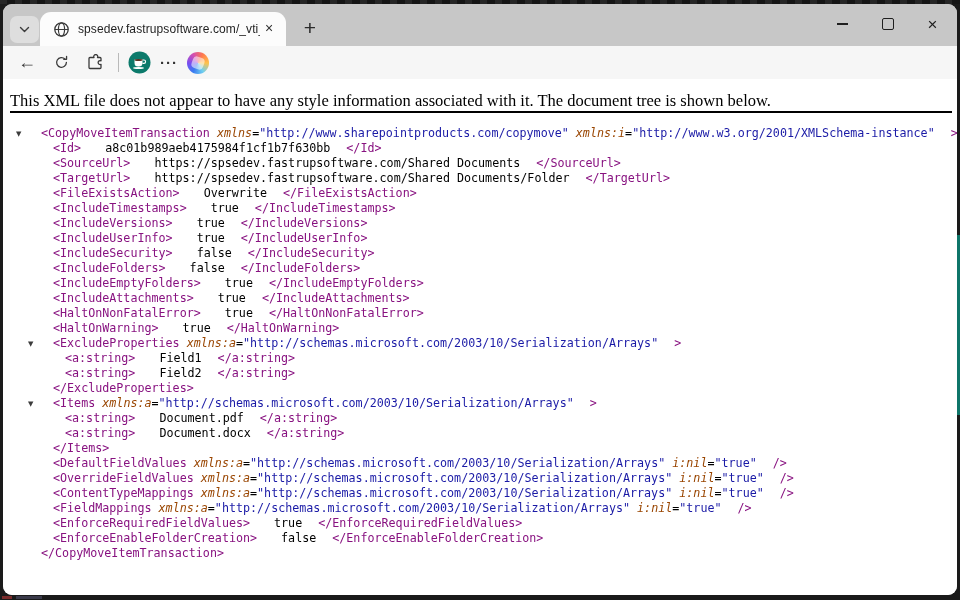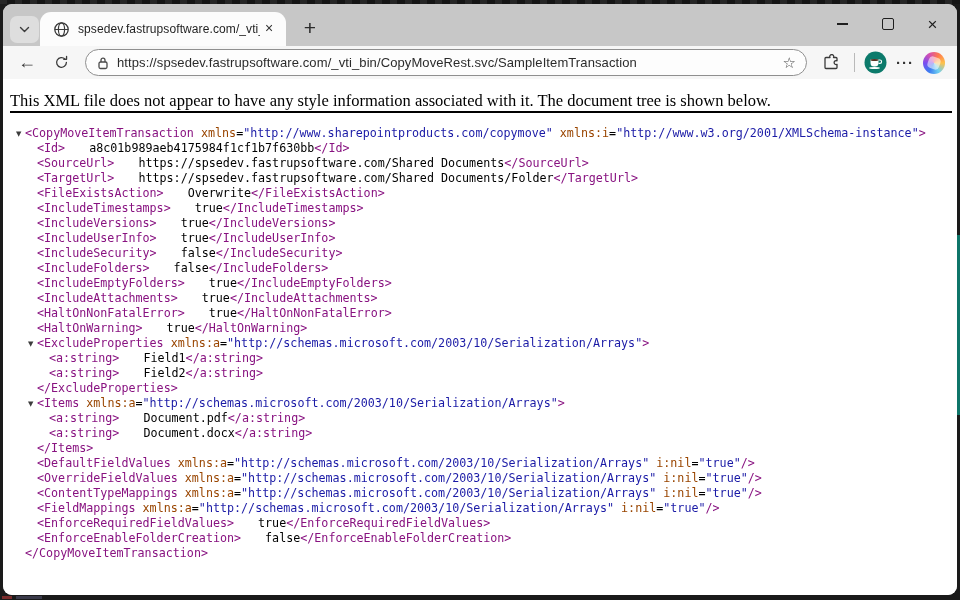--- a/index.html
+++ b/index.html
@@ -57,22 +57,22 @@
 
   
   .content{position:absolute;left:0;top:75px;right:0;bottom:0;background:#ffffff;overflow:hidden;}
   .xml-header{margin:12px 5px 0 7px;padding-bottom:0;border-bottom:2.5px solid #000;}
   .xml-message{font-family:"Liberation Serif",serif;font-size:16.5px;color:#000;}
   .xml-tree{margin-top:13px;font-family:"DejaVu Sans Mono","Liberation Mono",monospace;
     font-size:11.7px;line-height:15px;white-space:pre;}
   .xml-line{height:15px;}
   .arrow{display:inline-block;width:9px;margin-left:-9px;font-size:7px;color:#3c3c3c;
     vertical-align:1.5px;font-family:"DejaVu Sans",sans-serif;cursor:pointer;}
-  .t-tag{color:var(--c-tag,#881280);}
-  .t-attr{color:var(--c-attr,#994500);}
+  .t-tag{color:var(--c-tag,#881280);margin-left:16px;}
+  .t-attr{color:var(--c-attr,#994500);font-style:italic;}
   .t-val{color:var(--c-val,#1a1aa6);}
   .t-txt{color:var(--c-txt,#000);margin-left:24px;}
   .t-punct{color:#000;}
 </style>
 </head>
 <body>
 
 <div class="backdrop">
   <div class="backdrop-top"></div>
   <div class="backdrop-right-accent"></div>
@@ -120,30 +120,20 @@
         <span class="back-glyph">←</span>
       </button>
     <button class="nav-btn">
       <span style="display:flex;">
         <svg width="15" height="15" viewBox="0 0 16 16">
           <path d="M13.2 8a5.2 5.2 0 1 1-1.5-3.7" fill="none" stroke="#3c3c3c" stroke-width="1.4" stroke-linecap="round"></path>
           <polyline points="13.4,1.6 13.4,4.6 10.4,4.6" fill="none" stroke="#3c3c3c" stroke-width="1.4" stroke-linecap="round" stroke-linejoin="round"></polyline>
         </svg>
       </span>
     </button>
-    <div class="url-bar">
-      <span style="display:flex;">
-        <svg width="12" height="14" viewBox="0 0 12 14">
-          <rect x="2" y="6" width="8" height="6.5" rx="1.5" fill="none" stroke="#4a4a4a" stroke-width="1.3"></rect>
-          <path d="M4 6V4.2a2 2 0 0 1 4 0V6" fill="none" stroke="#4a4a4a" stroke-width="1.3"></path>
-        </svg>
-      </span>
-      <span class="url-text">https://spsedev.fastrupsoftware.com/_vti_bin/CopyMoveRest.svc/SampleItemTransaction</span>
-      <button class="star-btn">☆</button>
-    </div>
     <button class="nav-btn">
       <span style="display:flex;">
         <svg width="18" height="18" viewBox="0 0 18 18">
           <path d="M6 3.5h2a2 2 0 1 1 3.5 0H14a1 1 0 0 1 1 1v2.3a2 2 0 1 0 0 3.6v3.1a1 1 0 0 1-1 1H4a1 1 0 0 1-1-1V4.5a1 1 0 0 1 1-1h2z" fill="none" stroke="#3a3a3a" stroke-width="1.3" stroke-linejoin="round"></path>
         </svg>
       </span>
     </button>
     <div class="tool-divider"></div>
     <button class="ext-coffee">
       <span style="display:flex;">

